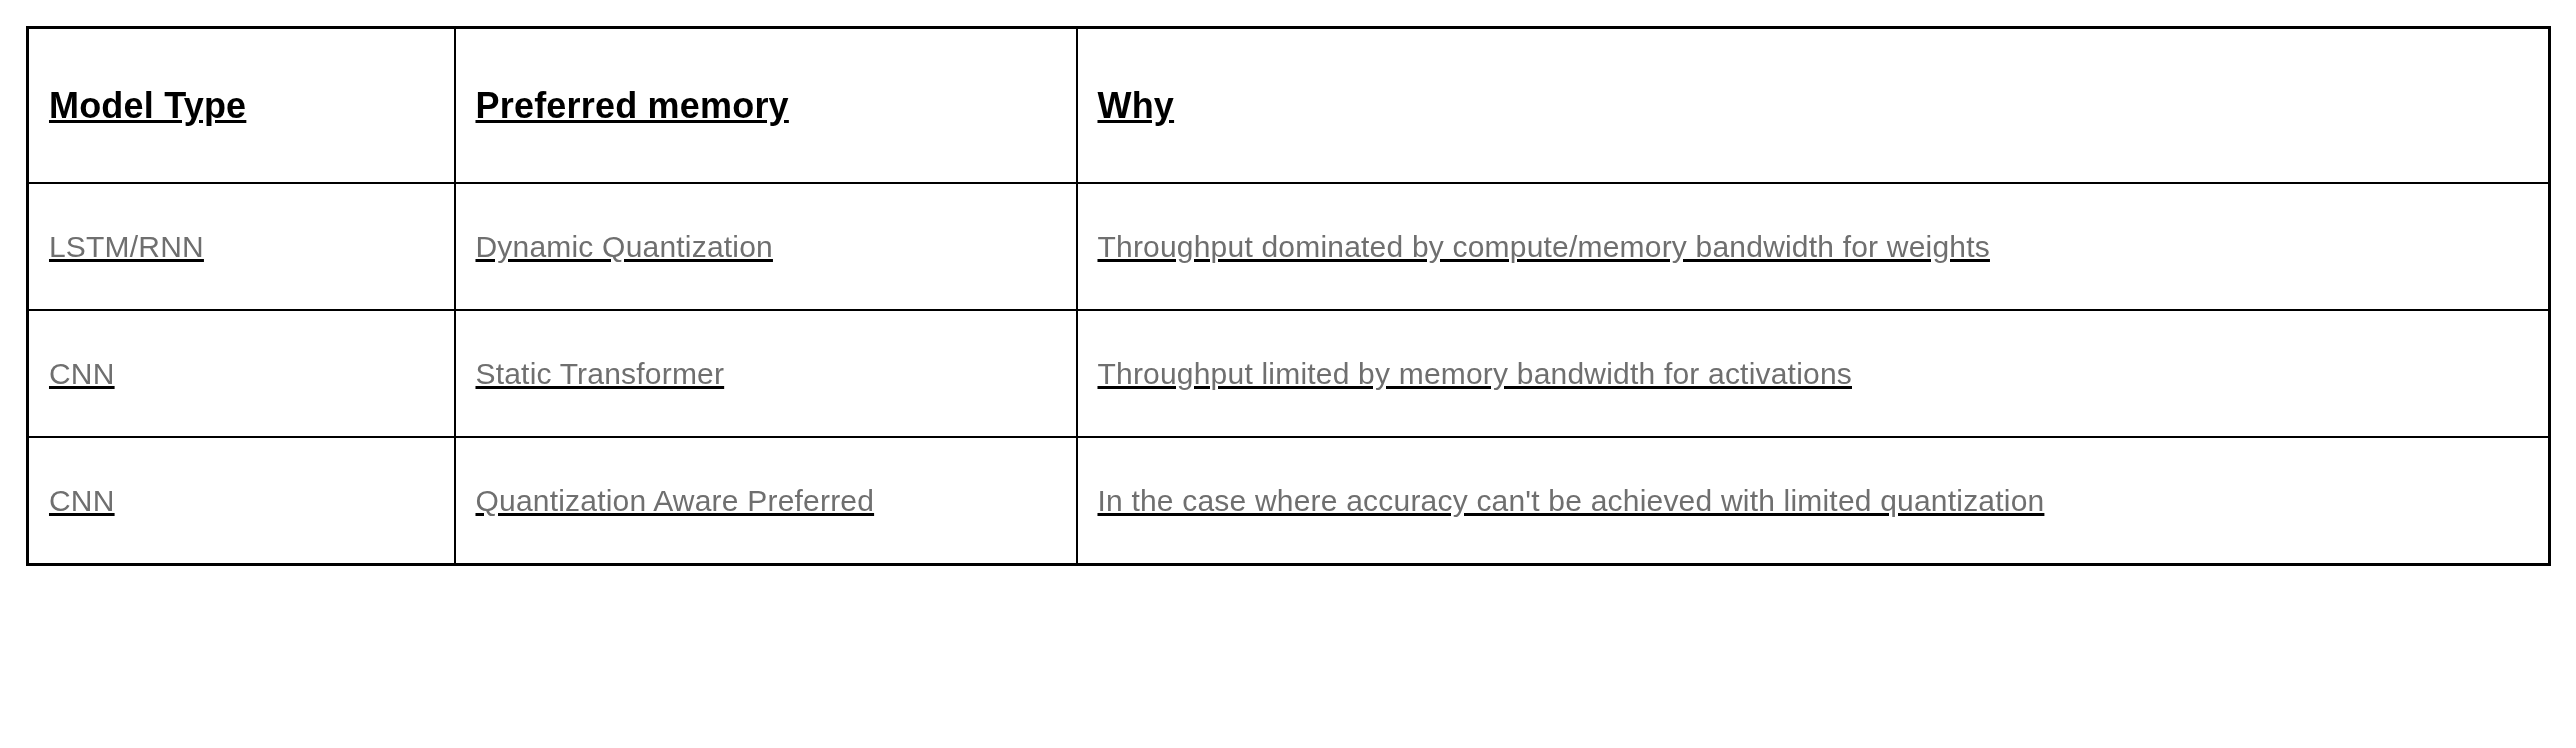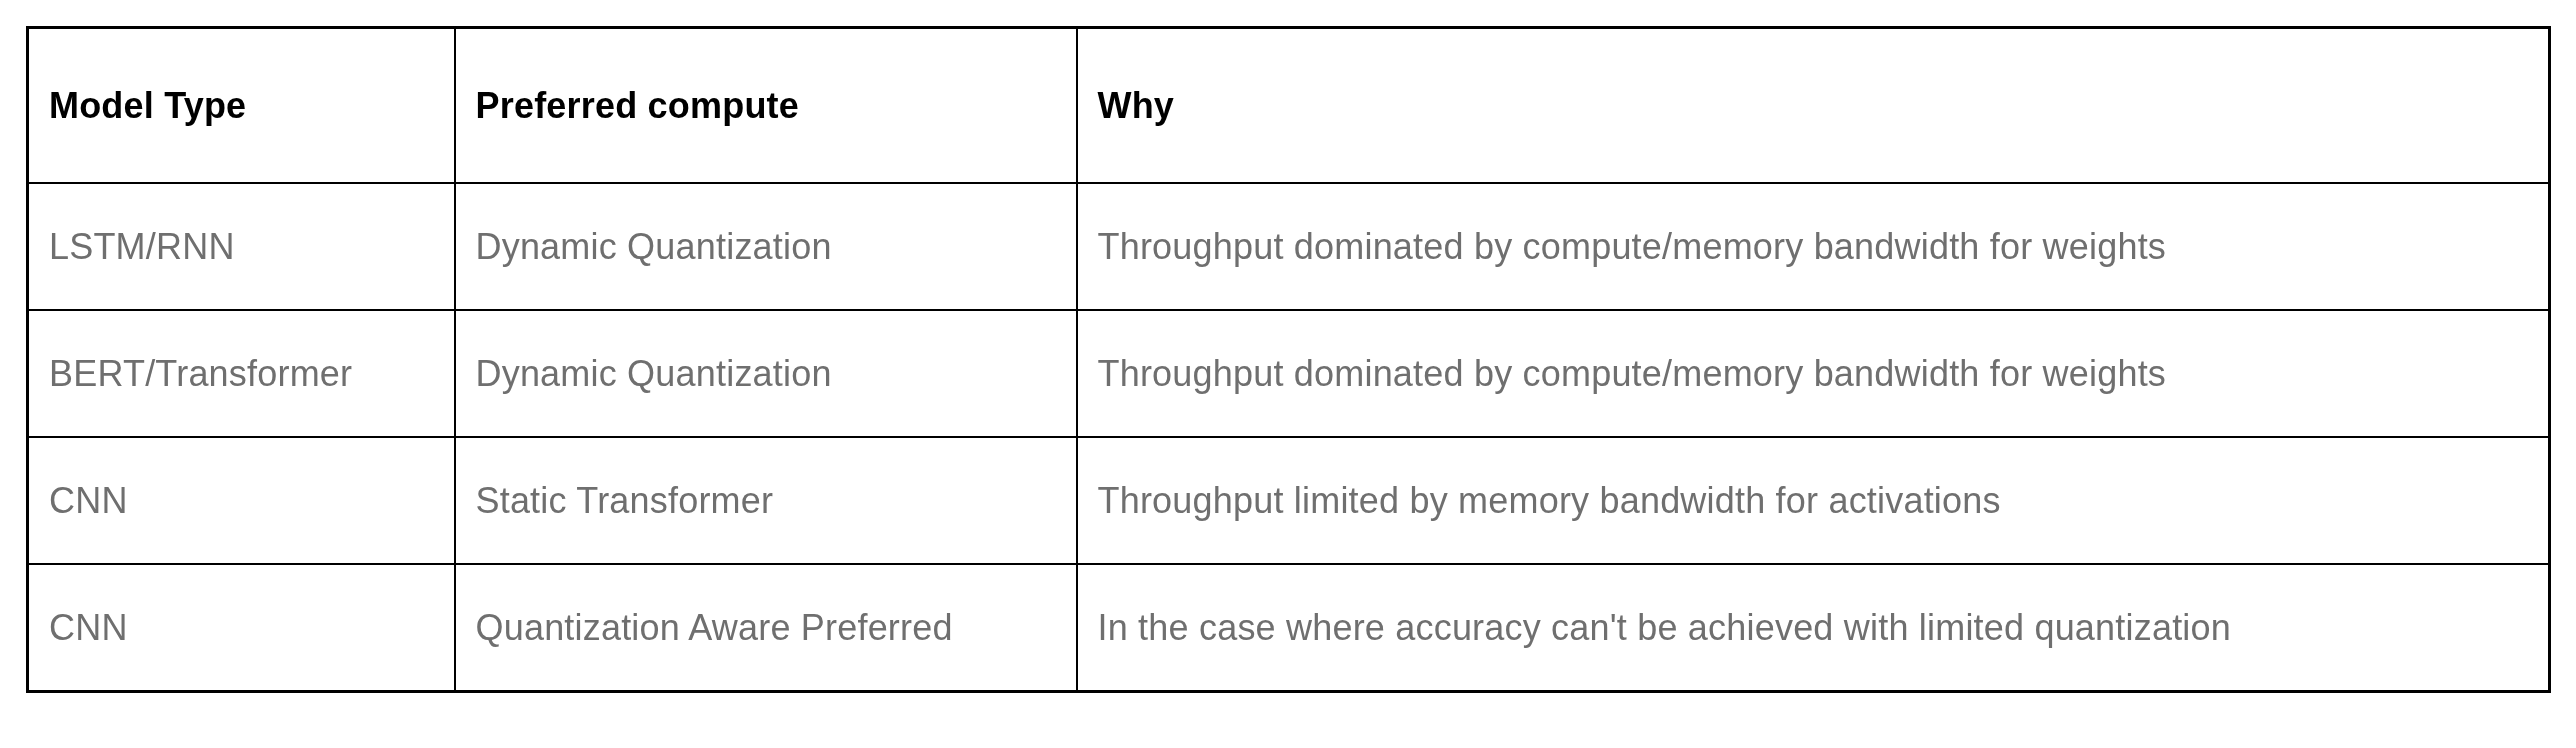--- a/index.html
+++ b/index.html
@@ -11,20 +11,21 @@
     width: 2576px;
     height: 748px;
     position: relative;
     font-family: "Liberation Sans", sans-serif;
     overflow: hidden;
   }
   .table-wrap {
     position: absolute;
     left: 26.4px;
     top: 26.4px;
+    text-decoration: underline;
   }
   table.quant-table {
     border-collapse: collapse;
     table-layout: fixed;
     width: 2522px;
     background: #ffffff;
     border: 3.4px solid #000000;
   }
   table.quant-table col.c1 { width: 427px; }
   table.quant-table col.c2 { width: 622px; }
@@ -40,51 +41,46 @@
   }
   table.quant-table thead th {
     height: 153px;
     font-size: 36px;
     font-weight: bold;
     color: #000000;
     letter-spacing: 0.2px;
   }
   table.quant-table tbody td {
     height: 125px;
-    font-size: 36px;
+    font-size: 30px;
     font-weight: normal;
     color: #6f6f6f;
     letter-spacing: 0.2px;
   }
 </style>
 </head>
 <body>
 
 <div class="table-wrap">
   <table class="quant-table">
     <colgroup>
       <col class="c1">
         <col class="c2">
         <col class="c3">
     </colgroup>
     <thead>
       <tr>
         <th>Model Type</th>
-        <th>Preferred compute</th>
+        <th>Preferred memory</th>
         <th>Why</th>
       </tr>
     </thead>
     <tbody>
       <tr>
         <td>LSTM/RNN</td>
-        <td>Dynamic Quantization</td>
-        <td>Throughput dominated by compute/memory bandwidth for weights</td>
-      </tr>
-      <tr>
-        <td>BERT/Transformer</td>
         <td>Dynamic Quantization</td>
         <td>Throughput dominated by compute/memory bandwidth for weights</td>
       </tr>
       <tr>
         <td>CNN</td>
         <td>Static Transformer</td>
         <td>Throughput limited by memory bandwidth for activations</td>
       </tr>
       <tr>
         <td>CNN</td>

